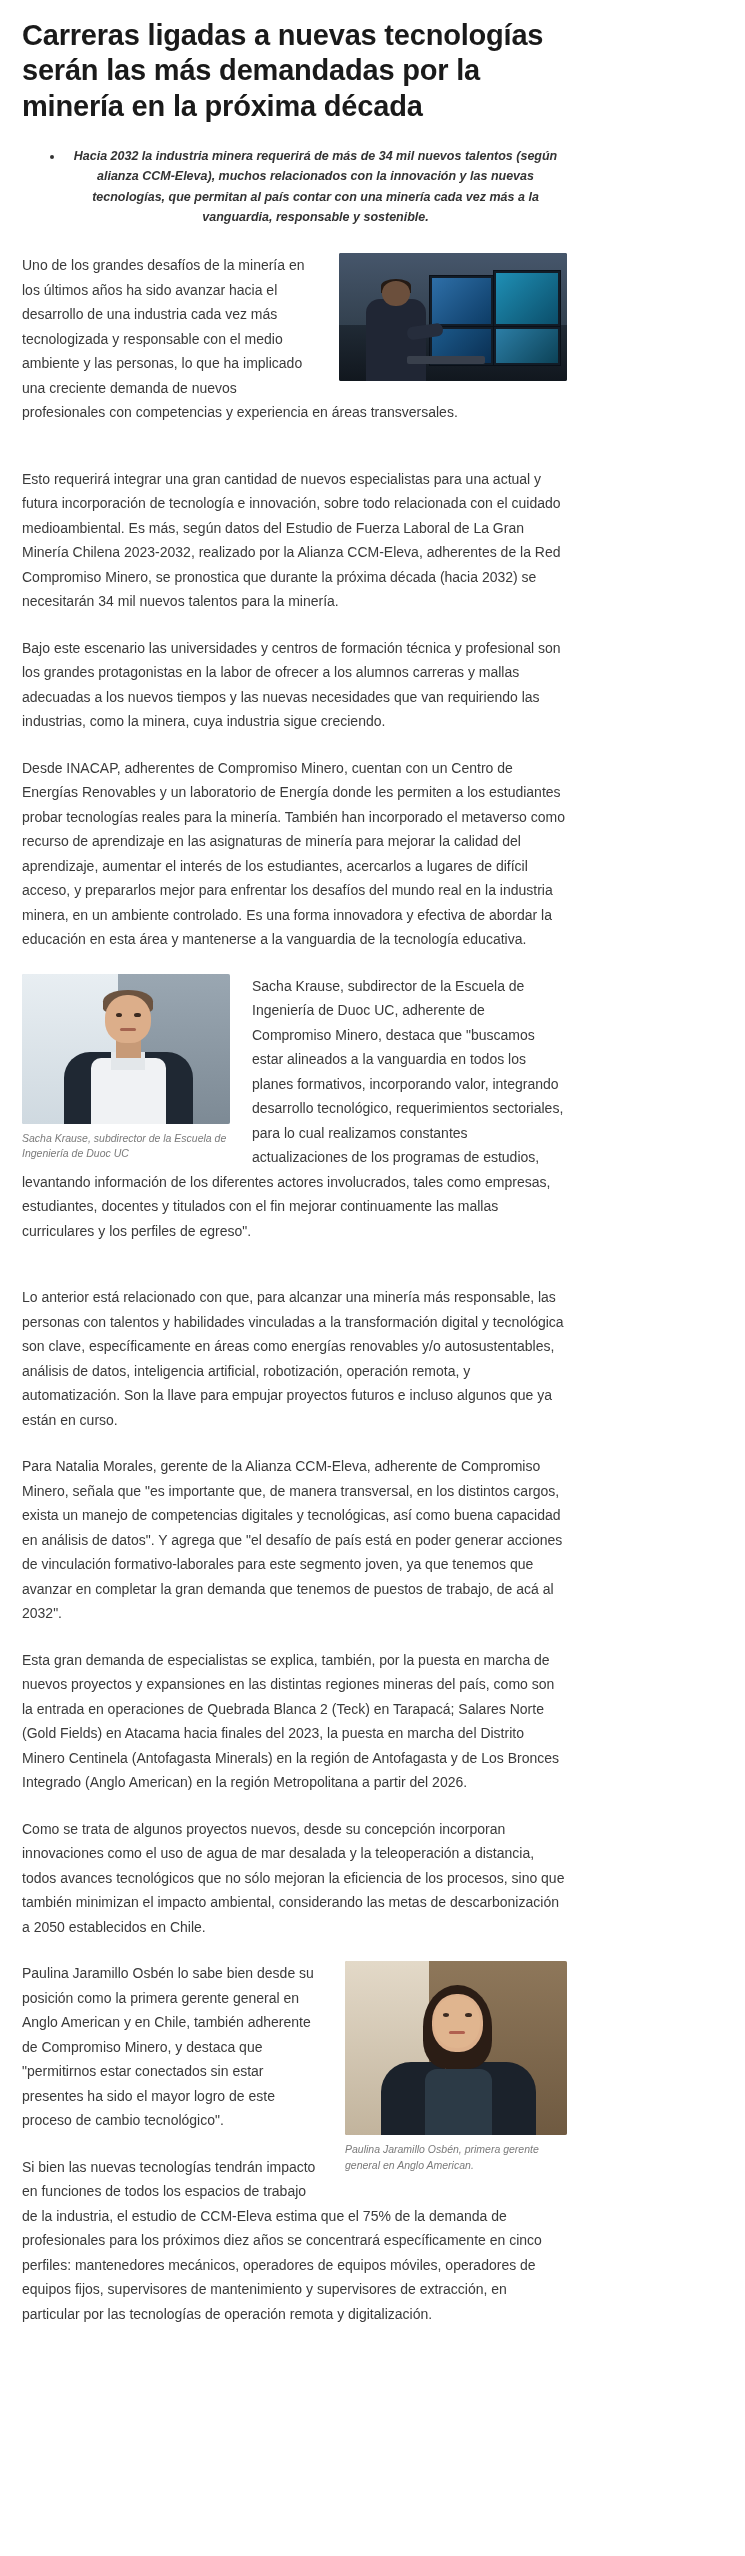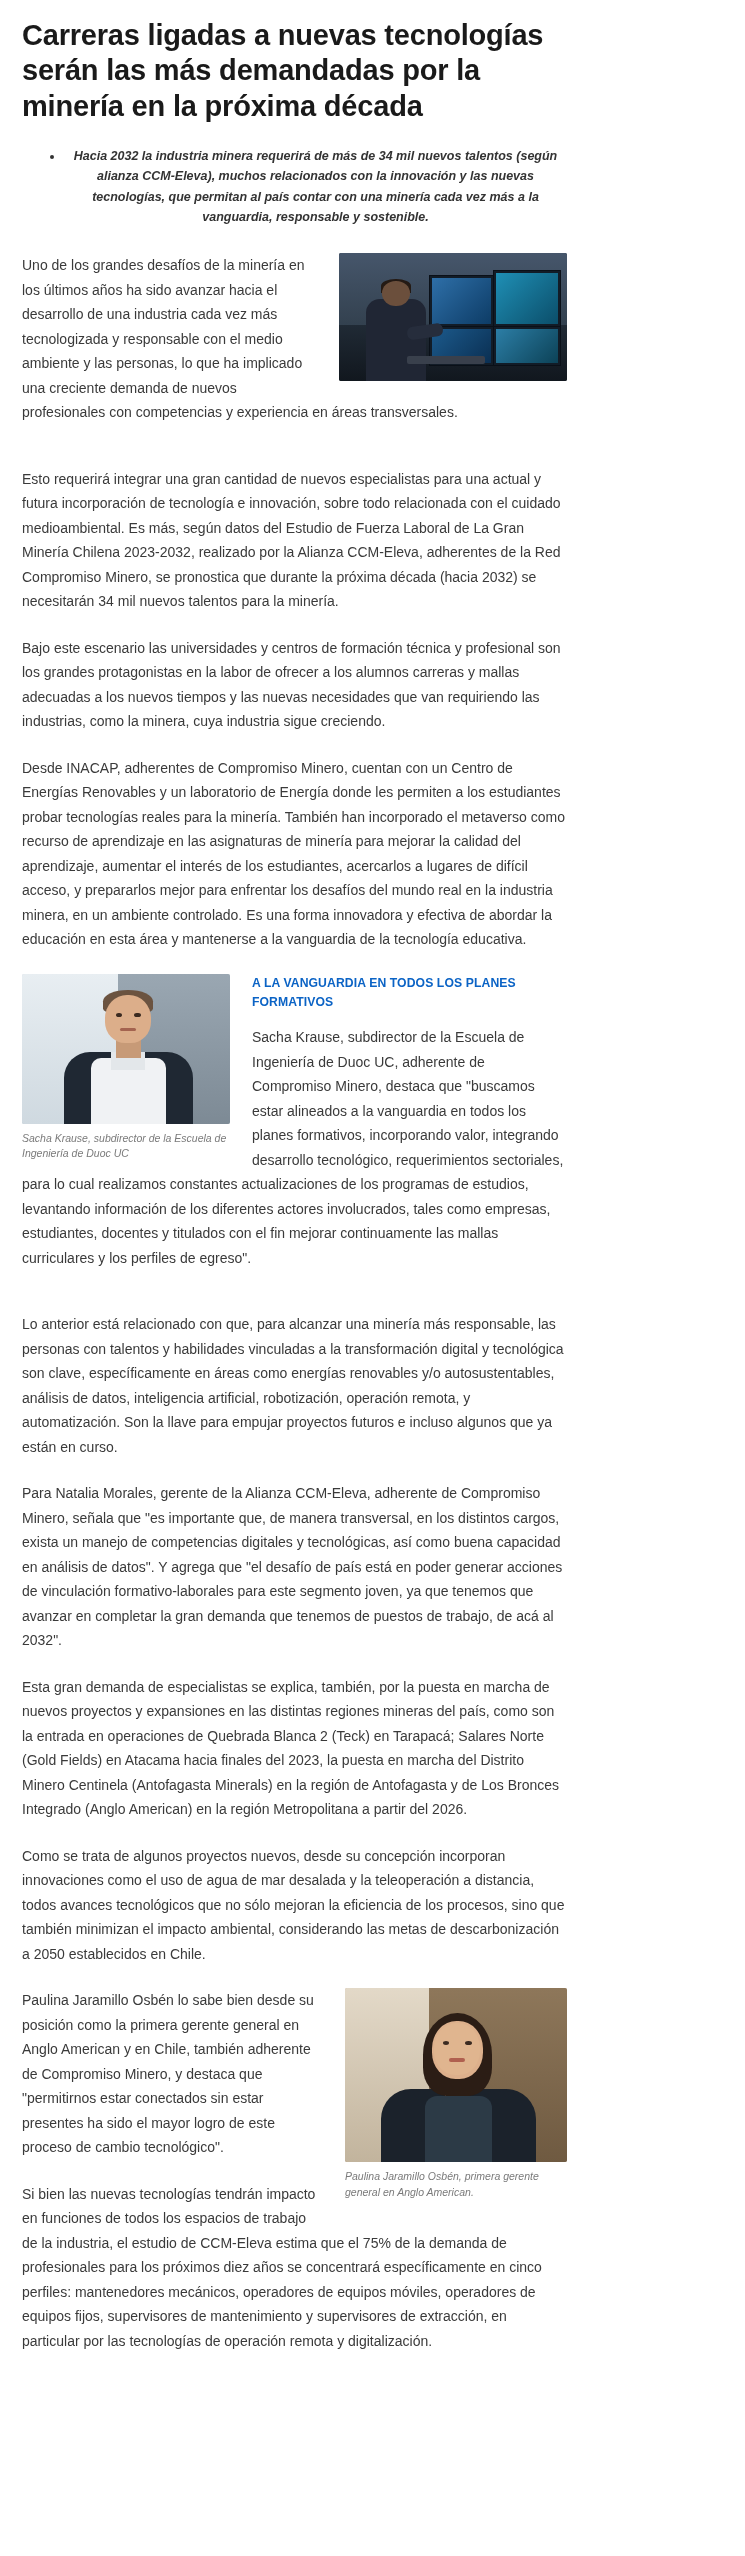--- a/index.html
+++ b/index.html
@@ -182,21 +182,20 @@
         <span class="collar"></span>
         <span class="neck"></span>
         <span class="hair"></span>
         <span class="head"></span>
         <span class="eyeL"></span>
         <span class="eyeR"></span>
         <span class="mouth"></span>
       </span>
       <figcaption class="caption">Sacha Krause, subdirector de la Escuela de Ingeniería de Duoc UC</figcaption>
     </figure>
-    <h2 class="section-head">A LA VANGUARDIA EN TODOS LOS PLANES FORMATIVOS</h2>
     <p class="body-text">Sacha Krause, subdirector de la Escuela de Ingeniería de Duoc UC, adherente de Compromiso Minero, destaca que "buscamos estar alineados a la vanguardia en todos los planes formativos, incorporando valor, integrando desarrollo tecnológico, requerimientos sectoriales, para lo cual realizamos constantes actualizaciones de los programas de estudios, levantando información de los diferentes actores involucrados, tales como empresas, estudiantes, docentes y titulados con el fin mejorar continuamente las mallas curriculares y los perfiles de egreso".</p>
   </div>
 
   <p class="body-text">Lo anterior está relacionado con que, para alcanzar una minería más responsable, las personas con talentos y habilidades vinculadas a la transformación digital y tecnológica son clave, específicamente en áreas como energías renovables y/o autosustentables, análisis de datos, inteligencia artificial, robotización, operación remota, y automatización. Son la llave para empujar proyectos futuros e incluso algunos que ya están en curso.</p>
 
 
   <p class="body-text">Para Natalia Morales, gerente de la Alianza CCM-Eleva, adherente de Compromiso Minero, señala que "es importante que, de manera transversal, en los distintos cargos, exista un manejo de competencias digitales y tecnológicas, así como buena capacidad en análisis de datos". Y agrega que "el desafío de país está en poder generar acciones de vinculación formativo-laborales para este segmento joven, ya que tenemos que avanzar en completar la gran demanda que tenemos de puestos de trabajo, de acá al 2032".</p>
   <p class="body-text">Esta gran demanda de especialistas se explica, también, por la puesta en marcha de nuevos proyectos y expansiones en las distintas regiones mineras del país, como son la entrada en operaciones de Quebrada Blanca 2 (Teck) en Tarapacá; Salares Norte (Gold Fields) en Atacama hacia finales del 2023, la puesta en marcha del Distrito Minero Centinela (Antofagasta Minerals) en la región de Antofagasta y de Los Bronces Integrado (Anglo American) en la región Metropolitana a partir del 2026.</p>
   <p class="body-text">Como se trata de algunos proyectos nuevos, desde su concepción incorporan innovaciones como el uso de agua de mar desalada y la teleoperación a distancia, todos avances tecnológicos que no sólo mejoran la eficiencia de los procesos, sino que también minimizan el impacto ambiental, considerando las metas de descarbonización a 2050 establecidos en Chile.</p>
 

